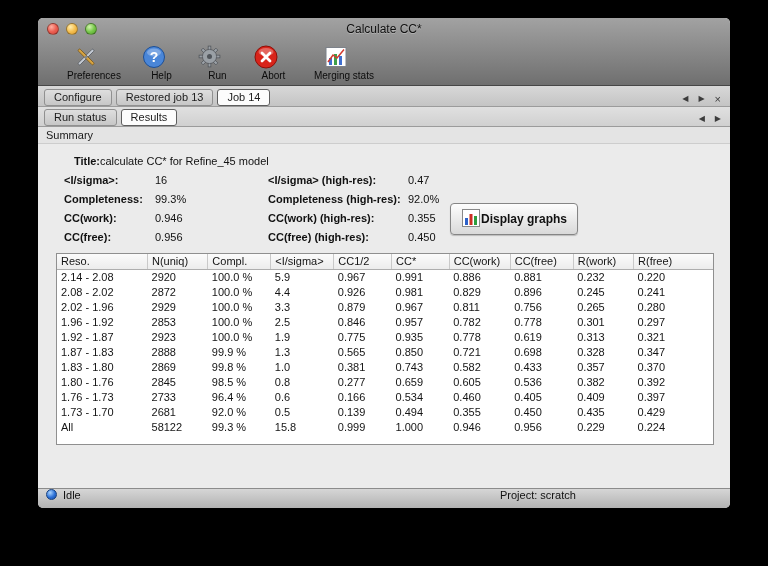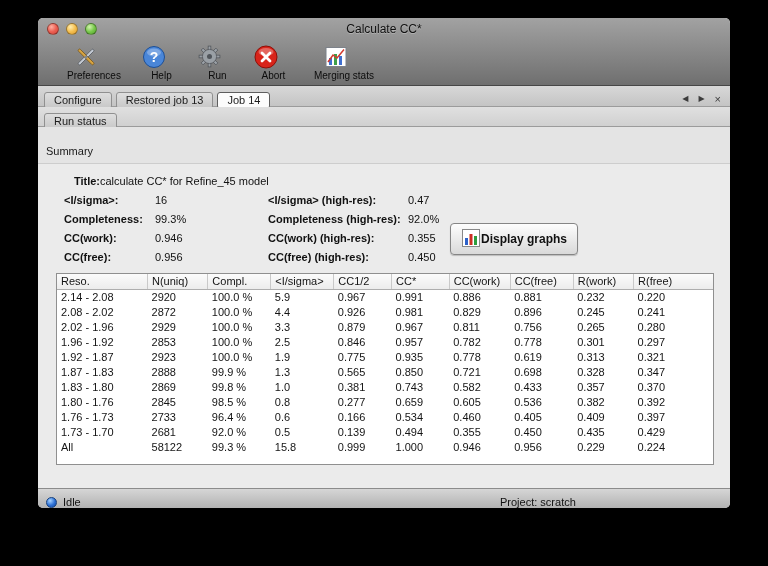--- a/index.html
+++ b/index.html
@@ -14,29 +14,29 @@
   .traffic { position:absolute; left:9px; top:5px; display:flex; gap:7px; }
   .tl { width:12px; height:12px; border-radius:50%; border:1px solid rgba(0,0,0,.35); }
   .tl.red    { background:radial-gradient(circle at 35% 30%, #ffb0a3, #ec6053 50%, #cf4136); }
   .tl.yellow { background:radial-gradient(circle at 35% 30%, #ffeeb0, #f5bf50 50%, #dc9c2e); }
   .tl.green  { background:radial-gradient(circle at 35% 30%, #d2f3ae, #79c94c 50%, #54a22b); }
   .toolbar { display:flex; align-items:flex-end; gap:10px; padding:2px 10px 4px 14px; height:45px; }
   .tool { display:flex; flex-direction:column; align-items:center; justify-content:flex-end; min-width:46px; }
   .tool .ticon { height:27px; display:flex; align-items:center; justify-content:center; }
   .tool .tlabel { font-size:10px; color:#0c0c0c; white-space:nowrap;padding-left:15px; }
   .tabstrip { background:linear-gradient(#d8d8d8,#c4c4c4); border-bottom:1px solid #9b9b9b;
-              padding:6px 6px; display:flex; align-items:flex-start; gap:4px; height:21px; }
-  .tabstrip.sub { background:linear-gradient(#e0e0e0,#d0d0d0); height:20px;flex-direction:column; }
+              padding:0 6px; display:flex; align-items:flex-end; gap:4px; height:21px; }
+  .tabstrip.sub { background:linear-gradient(#e0e0e0,#d0d0d0); height:20px; }
   .tab { font-size:11px; padding:1px 9px 2px; border:1px solid #909090; border-radius:3px;
          background:linear-gradient(#dedede,#c7c7c7); color:#1c1c1c; white-space:nowrap; }
   .tab.selected { background:#fcfcfc; border-color:#5e5e5e; }
   .spacer { flex:1; }
   .tabnav { font-size:8px; color:#3c3c3c; padding:0 3px; line-height:14px; }
   .tabnav.close { font-size:11px; }
-  .sectionrow { background:#e4e4e4; border-bottom:1px solid #cdcdcd; font-size:11px; color:#1a1a1a; padding:18px 8px; height:17px; }
+  .sectionrow { background:#e4e4e4; border-bottom:1px solid #cdcdcd; font-size:11px; color:#1a1a1a; padding:2px 8px; height:17px; }
   .content { flex:1; background:#ebebeb; padding:7px 16px 0 18px; position:relative; overflow:hidden; }
   .summaryblock { position:relative; font-size:11px; color:#111; margin-left:8px; margin-bottom:7px; }
   .srow { display:flex; height:19px; align-items:center; }
   .srow-title .stl { font-weight:bold; width:36px;text-align:right; }
   .sl1 { width:91px; font-weight:bold; }
   .sv1 { width:113px; }
   .sl2 { width:140px; font-weight:bold; }
   .sv2 { width:72px; }
   .displaybtn { position:absolute; left:386px; top:52px; width:128px; height:32px;
                 display:flex; align-items:center; justify-content:center; 
@@ -49,21 +49,21 @@
                       border-right:1px solid #c9c9c9; border-bottom:1px solid #aeaeae;
                       background:linear-gradient(#fbfbfb,#ececec); white-space:nowrap; overflow:hidden; }
   .results-table th:last-child { border-right:none; }
   .results-table td { padding:0 4px; line-height:15px; white-space:nowrap; overflow:hidden; }
   .results-table th:nth-child(1){width:13.8%} .results-table th:nth-child(2){width:9.2%}
   .results-table th:nth-child(3){width:9.6%}  .results-table th:nth-child(4){width:9.6%}
   .results-table th:nth-child(5){width:8.8%}  .results-table th:nth-child(6){width:8.8%}
   .results-table th:nth-child(7){width:9.3%}  .results-table th:nth-child(8){width:9.6%}
   .results-table th:nth-child(9){width:9.2%}
   .statusbar { height:20px; background:linear-gradient(#d6d6d6,#b2b2b2); border-top:1px solid #8b8b8b;
-               display:flex; align-items:flex-end; font-size:11px; color:#111; padding:0 8px; position:relative; }
+               display:flex; align-items:flex-start; font-size:11px; color:#111; padding:0 8px; position:relative; }
   .led { width:11px; height:11px; border-radius:50%; margin-right:6px;
          background:radial-gradient(circle at 35% 30%, #a8d4ff, #2b6fd6 55%, #1a4c9e);
          border:1px solid #16407f; }
   .project { position:absolute; left:462px; }
 </style>
 </head>
 <body>
 
 <div class="desktop">
   <div class="window">

